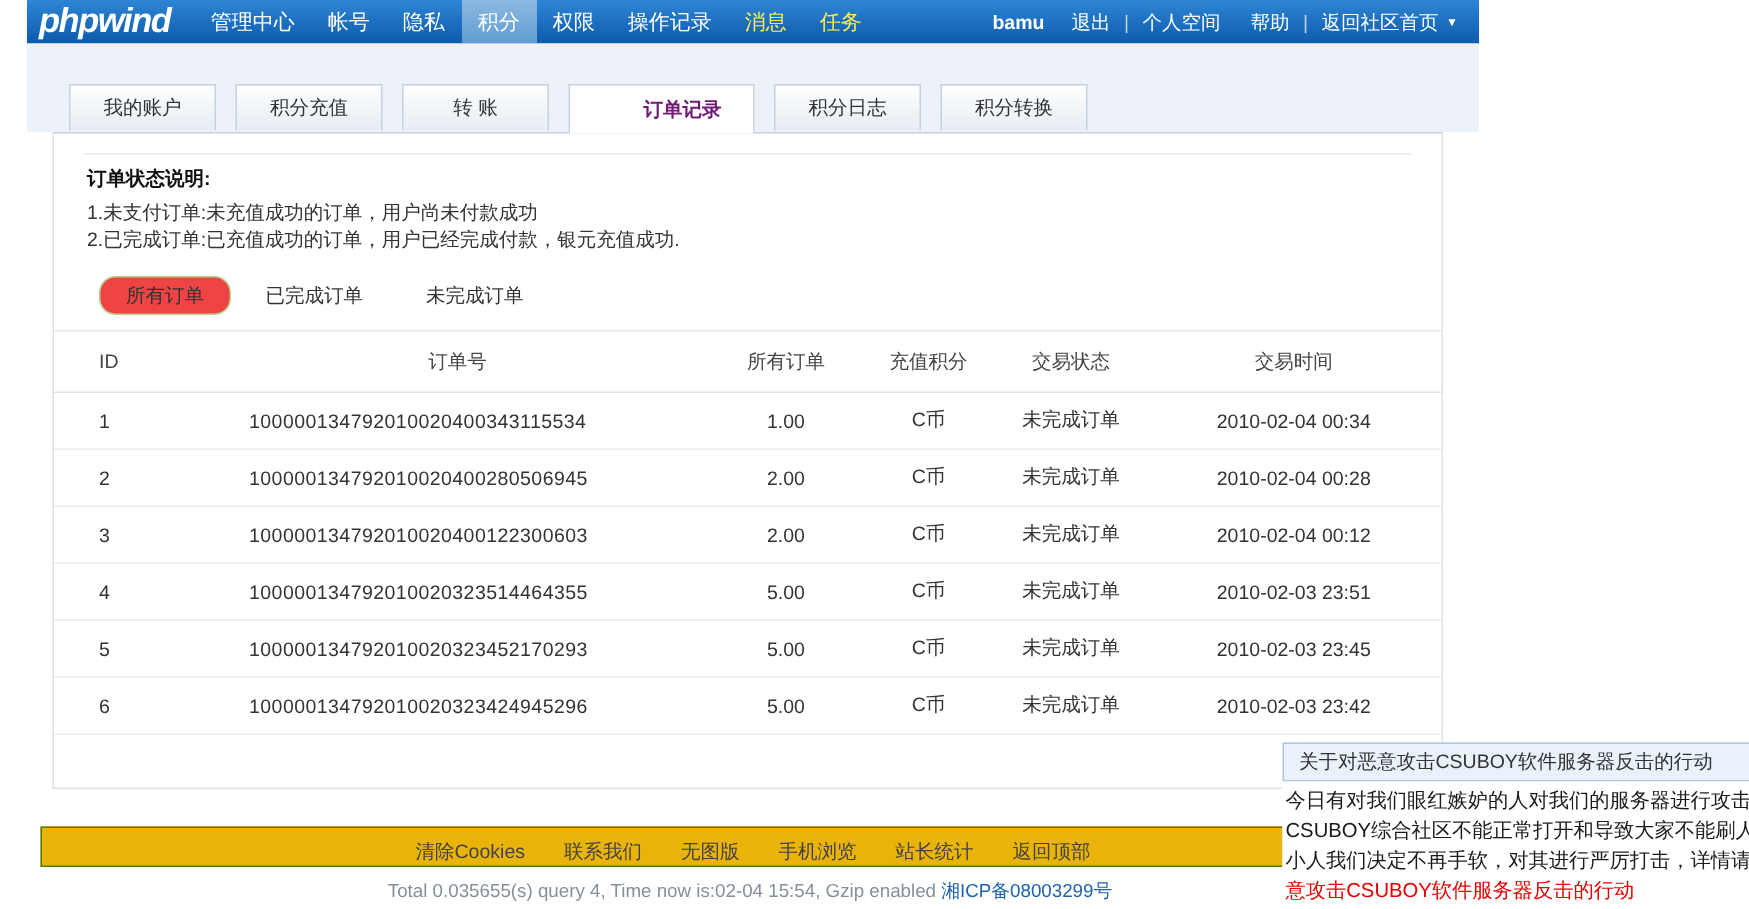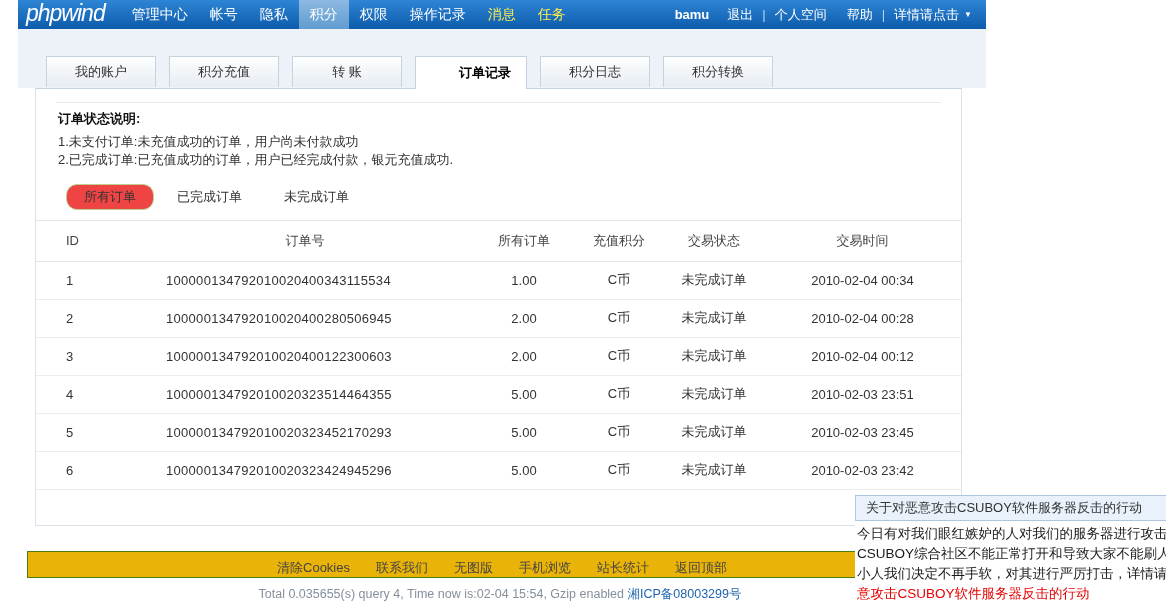--- a/index.html
+++ b/index.html
@@ -4,43 +4,43 @@
 <title>phpwind</title>
 <style>
   * { margin:0; padding:0; box-sizing:border-box; }
   html, body { width:1166px; height:606px; }
   body { font-family:"Liberation Sans","DejaVu Sans",sans-serif; background:#ffffff; }
   .page { position:relative; width:1166px; height:606px; overflow:hidden; background:#fff; }
 
   
   .topnav { position:absolute; left:18px; top:0; width:968px; height:29px;
     background:linear-gradient(#2e85d5,#0d5bab); display:flex; align-items:center; }
-  .logo { font-weight:normal; font-style:italic; font-size:23px; color:#fff;
+  .logo { font-weight:bold; font-style:italic; font-size:23px; color:#fff;
     letter-spacing:-1px; margin:0 16px 3px 8px; cursor:pointer; }
   .nav-item { color:#fff; font-size:14px; line-height:29px; height:29px; padding:0 11px;
     text-decoration:none; display:block; cursor:pointer; }
   .nav-item.active { background:linear-gradient(#8db9e2,#5f9ccf); }
   .nav-item.yellow { color:#ffee4d;text-align:center; }
   .nav-right { margin-left:auto; display:flex; align-items:center; color:#fff;
     font-size:13px; padding-right:14px; white-space:nowrap;justify-content:flex-end; }
   .nav-right a { color:#fff; text-decoration:none; cursor:pointer; }
   .username { font-weight:bold; margin-right:18px; }
   .nav-sep { margin:0 9px; color:#b9d4ee; }
   .nav-gap { width:20px; }
   .arrow-down { font-size:8px; margin-left:5px; }
 
   
   .subband { position:absolute; left:18px; top:29px; width:968px; height:59px; background:#edf2f8; }
 
   
   .tabs { position:absolute; left:46px; top:56px; height:33px; display:flex; z-index:3; }
-  .tab { width:110px; height:31px; margin-right:13px; border:1px solid #c6d2dc; border-bottom:none;
+  .tab { width:98px; height:31px; margin-right:13px; border:1px solid #c6d2dc; border-bottom:none;
     background:linear-gradient(#fdfeff,#e7edf3); color:#333; font-size:13px;
     display:flex; align-items:center; justify-content:center; cursor:pointer; }
-  .tab.active { background:#fff; font-weight:bold; height:33px; width:112px; color:#000000;padding-left:28px; }
+  .tab.active { background:#fff; font-weight:bold; height:33px; width:124px; color:#701a75;padding-left:28px; }
 
   
   .card { position:absolute; left:35px; top:88px; width:927px; height:438px;
     background:#fff; border:1px solid #dbe3ea; border-top:1px solid #c6d2dc; }
   .card-hr { margin:13px 20px 0 20px; border-top:1px solid #e9e9e9; }
   .notice { padding:7px 22px 0 22px; color:#333; }
   .notice-title { font-weight:bold; font-size:13px; color:#111; margin-bottom:5px; }
   .notice-line { font-size:13px; line-height:18px; }
 
   .filters-row { display:flex; align-items:center; padding:15px 0 10px 30px;
@@ -92,21 +92,21 @@
     <a class="nav-item yellow">消息</a>
     <a class="nav-item yellow">任务</a>
     <div class="nav-right">
       <a class="username">bamu</a>
       <a>退出</a>
       <span class="nav-sep">|</span>
       <a>个人空间</a>
       <span class="nav-gap"></span>
       <a>帮助</a>
       <span class="nav-sep">|</span>
-      <a>详情请点击</a>
+      <a>返回社区首页</a>
       <span class="arrow-down">▼</span>
     </div>
   </div>
 
   <div class="subband"></div>
 
   <div class="tabs">
     <div class="tab">我的账户</div>
     <div class="tab">积分充值</div>
     <div class="tab">转 账</div>

